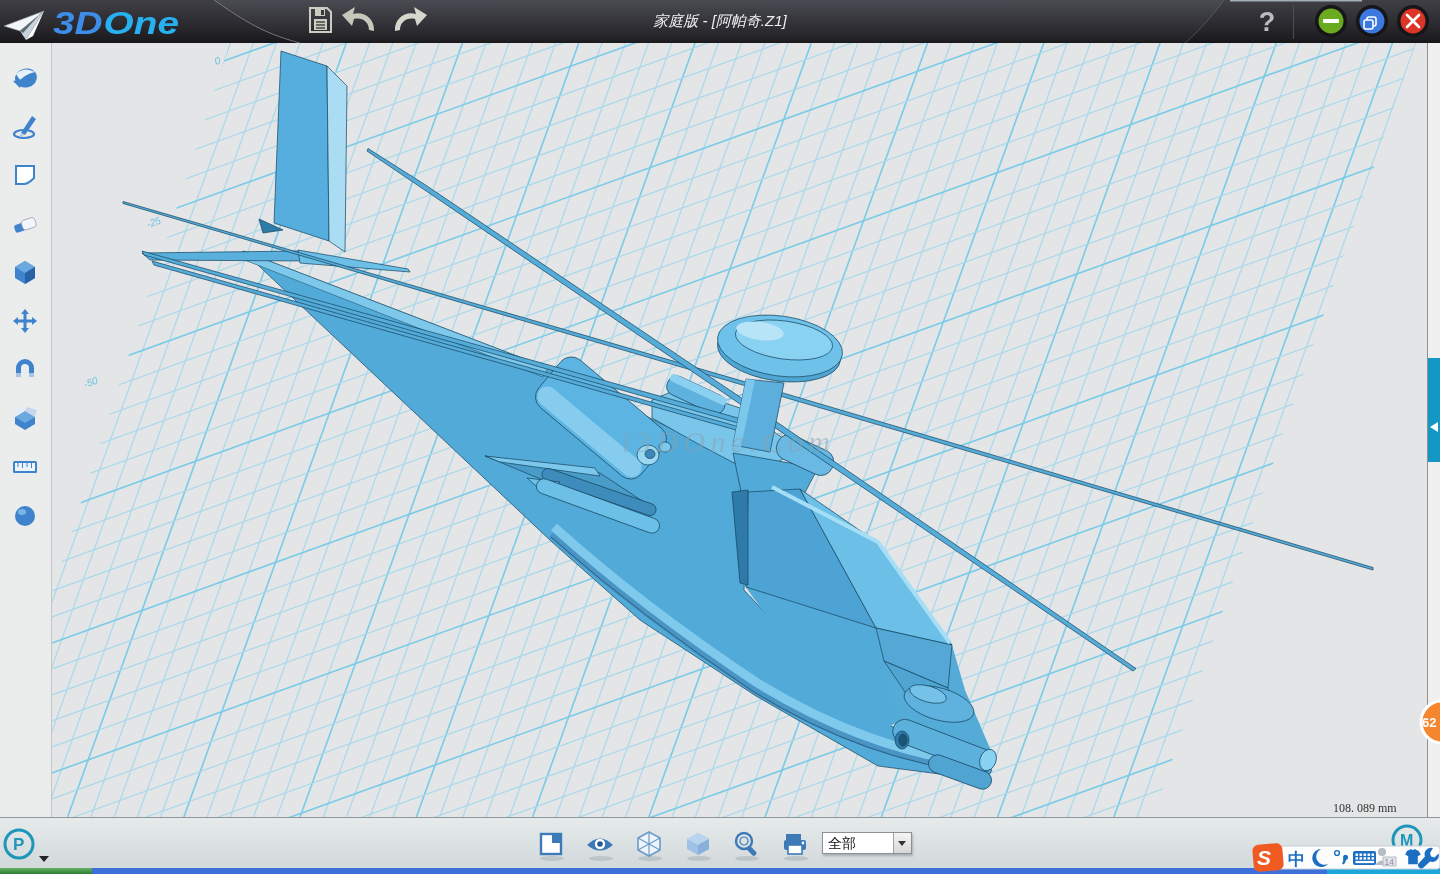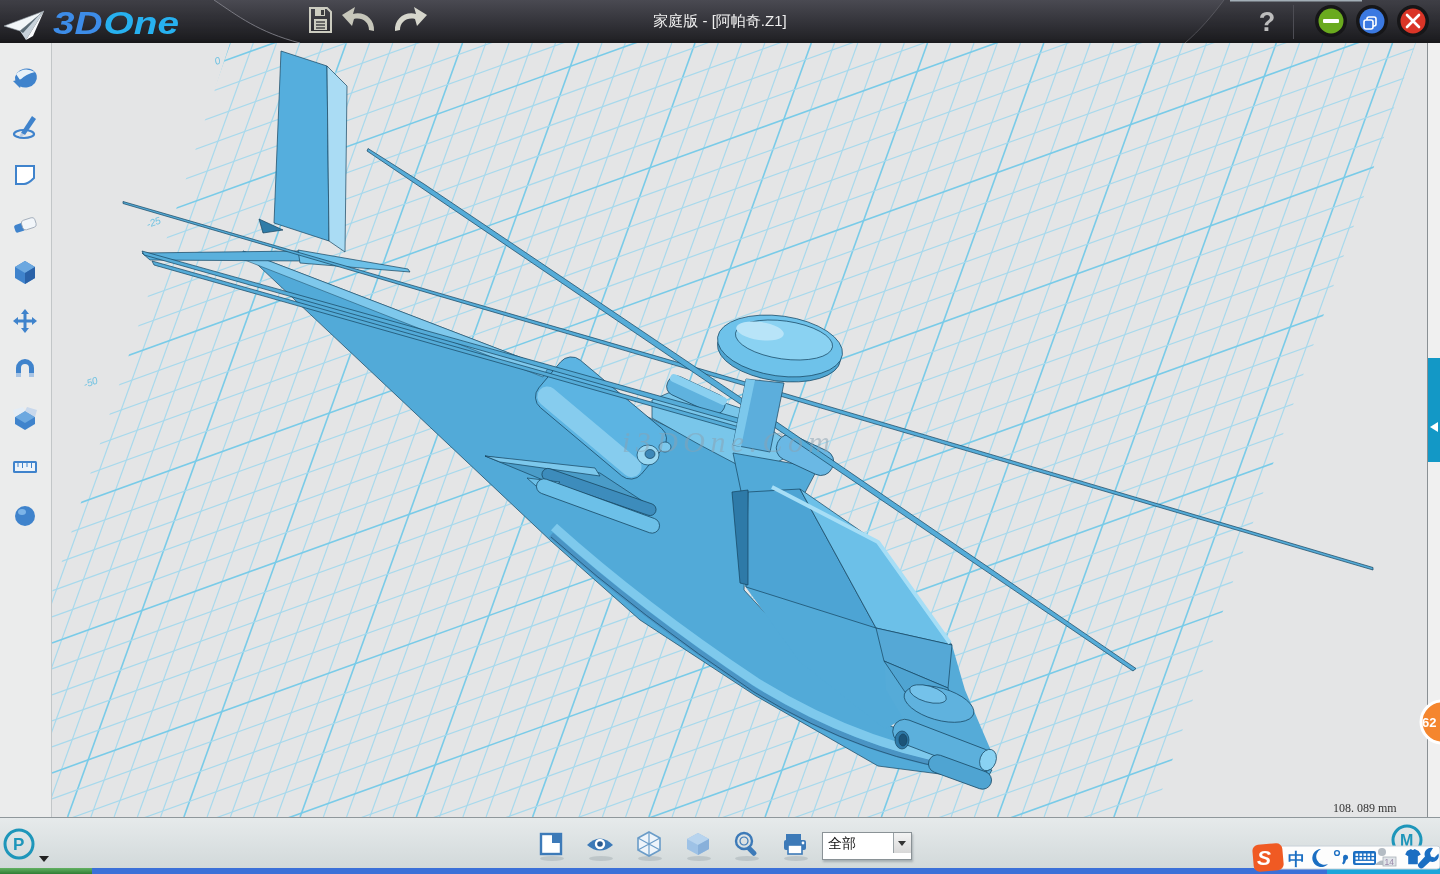--- a/index.html
+++ b/index.html
@@ -2,33 +2,33 @@
 <html><head>
 <meta charset="utf-8">
 <style>
   html,body{margin:0;padding:0;width:1440px;height:874px;overflow:hidden;
     font-family:"Liberation Sans",sans-serif;background:#e4e5e6;}
   #stage{position:absolute;left:0;top:0;width:1440px;height:874px;}
   
   #topbar{position:absolute;left:0;top:0;width:1440px;height:43px;
     background:linear-gradient(#4a4a52,#303036 60%,#232327 90%,#1a1a1d);}
   #title{position:absolute;left:0;top:0;width:1440px;height:43px;line-height:41px;
-    text-align:center;color:#efefef;font-size:15px;}
+    text-align:center;color:#efefef;font-size:15px;font-style:italic;}
   #help{position:absolute;left:1252px;top:0;width:30px;height:43px;color:#dcdcdc;
     font-size:27px;font-weight:bold;text-align:center;line-height:44px;}
   #tdiv{position:absolute;left:1293px;top:5px;width:1px;height:34px;background:#5a5a62;}
   
   #botbar{position:absolute;left:0;top:817px;width:1440px;height:51px;
     background:linear-gradient(#e6eaeb,#d2d9da);border-top:1px solid #8f979b;box-sizing:border-box;}
   #strip{position:absolute;left:0;top:868px;width:1440px;height:6px;background:#3b70d8;}
   #strip .g{position:absolute;left:0;top:0;width:92px;height:6px;
      background:linear-gradient(#63b163,#2f7d34);}
   #strip .c{position:absolute;left:1327px;top:0;width:113px;height:6px;background:#1ca6da;}
   
-  #combo{position:absolute;left:822px;top:14px;width:90px;height:28px;background:#fff;
+  #combo{position:absolute;left:822px;top:14px;width:90px;height:22px;background:#fff;
     border:1px solid #8a9296;box-sizing:border-box;box-shadow:1px 2px 2px rgba(120,130,135,.5);}
   #combo span{position:absolute;left:5px;top:2px;font-size:14px;color:#111;}
   #combo .btn{position:absolute;right:0px;top:0px;width:17px;height:20px;
     background:linear-gradient(#f4f4f4,#d8d8d8);border-left:1px solid #9aa2a6;}
   #combo .btn:after{content:"";position:absolute;left:4px;top:8px;border:4px solid transparent;
     border-top:5px solid #333;}
 </style>
 </head>
 <body>
 <div id="stage">

